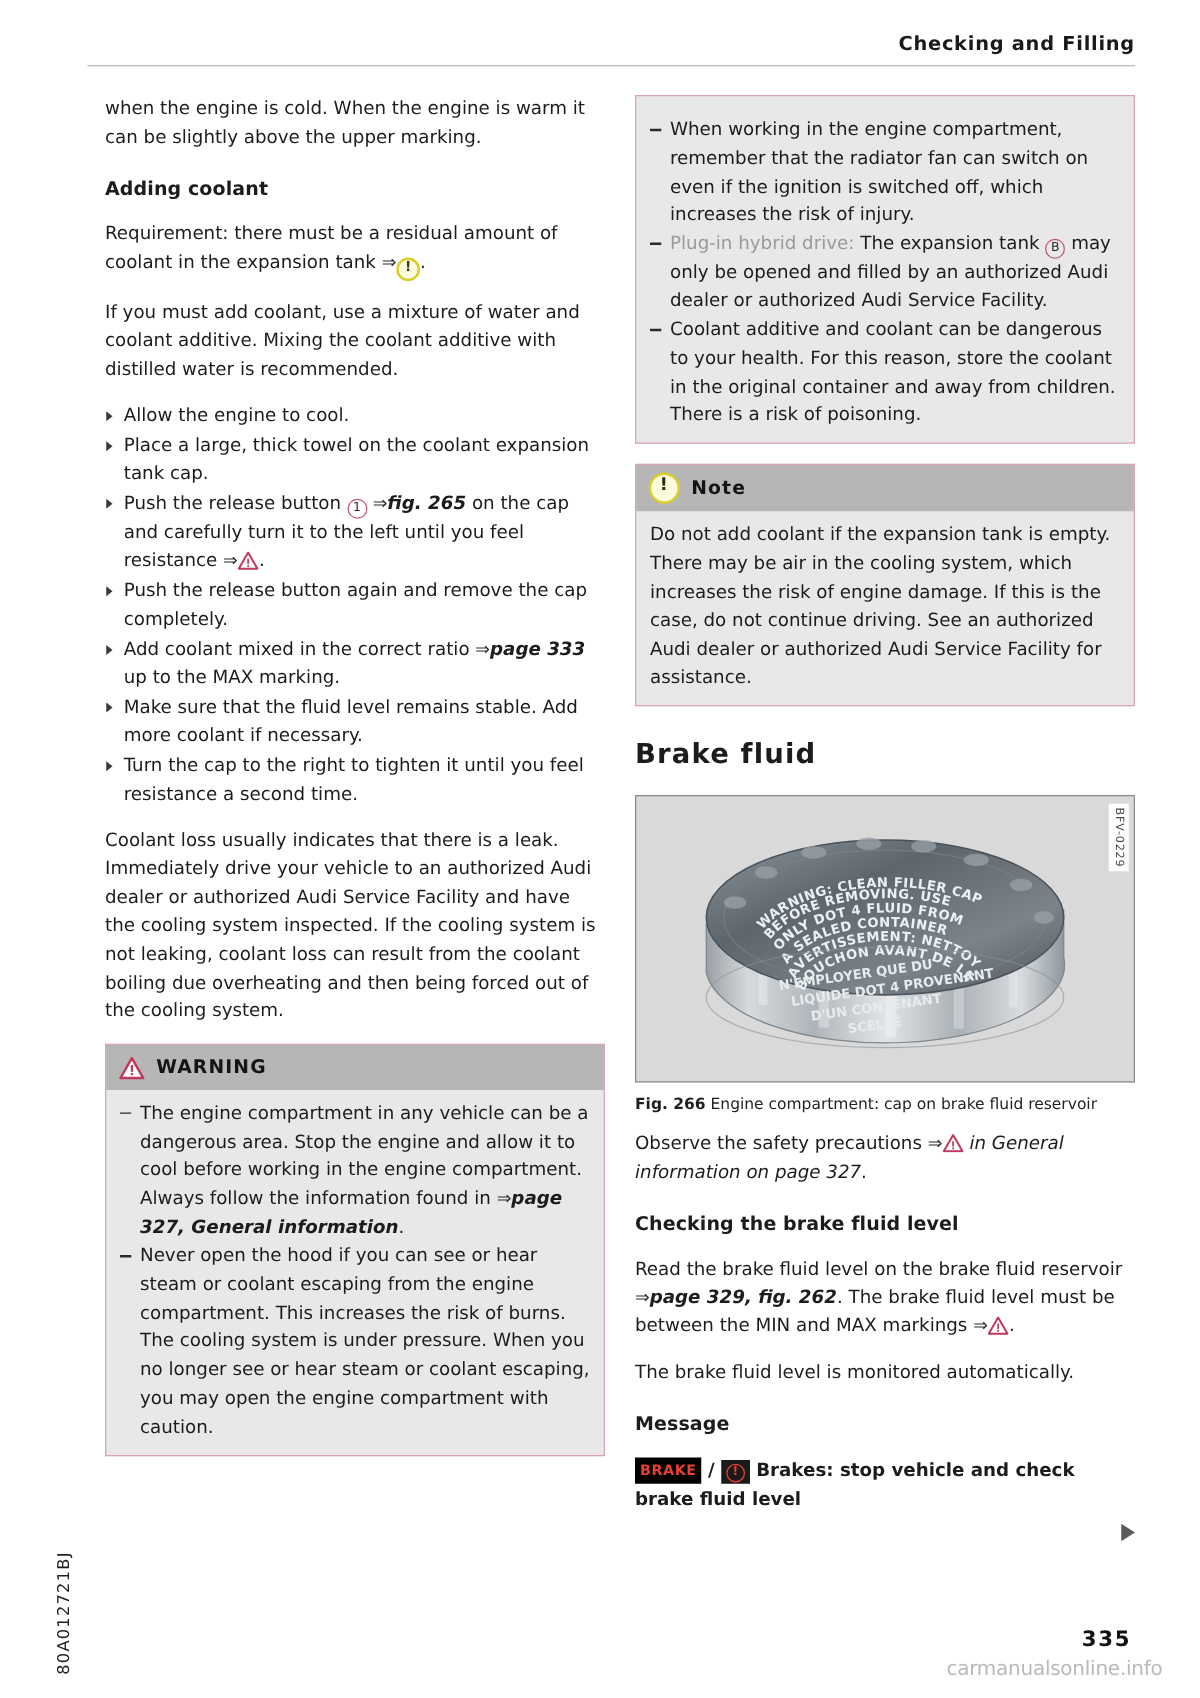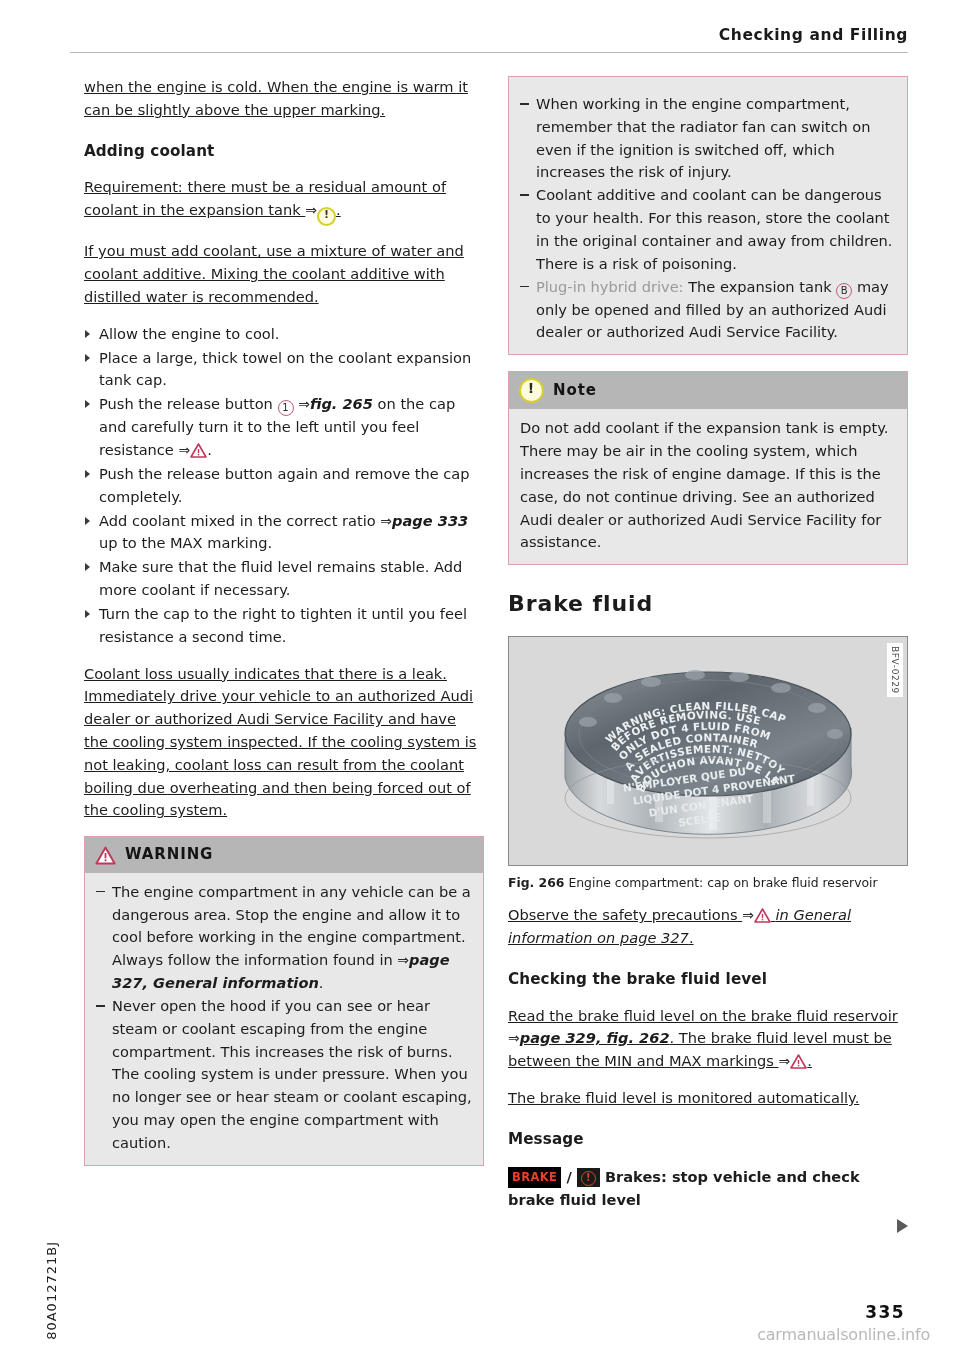--- a/index.html
+++ b/index.html
@@ -47,21 +47,20 @@
     width: 400px;
     font-size: 14.6px;
     line-height: 1.565;
   }
   .col-left  { left: 84px; }
   .col-right { left: 508px; }
 
   p.body {
     margin: 0 0 14px 0;
     color: #1d1d1d;
-    text-decoration: underline;
   }
 
   h3.sub {
     margin: 18px 0 13px 0;
     font-size: 15.2px;
     font-weight: bold;
     letter-spacing: 0.1px;
   }
   h2.section {
     margin: 22px 0 14px 0;
@@ -349,22 +348,22 @@
   </div>
 
 </div>
 
 <div class="col col-right">
 
   <div class="box" style="margin-top:0">
     <div class="box-body no-head">
       <ul class="dashes">
         <li><span class="dash"></span><span>When working in the engine compartment, remember that the radiator fan can switch on even if the ignition is switched off, which increases the risk of injury.</span></li>
+        <li><span class="dash"></span><span class="grey">Plug-in hybrid drive:</span><span> The expansion tank </span><span class="circ-num">B</span><span> may only be opened and filled by an authorized Audi dealer or authorized Audi Service Facility.</span></li>
         <li><span class="dash"></span><span>Coolant additive and coolant can be dangerous to your health. For this reason, store the coolant in the original container and away from children. There is a risk of poisoning.</span></li>
-        <li><span class="dash"></span><span class="grey">Plug-in hybrid drive:</span><span> The expansion tank </span><span class="circ-num">B</span><span> may only be opened and filled by an authorized Audi dealer or authorized Audi Service Facility.</span></li>
       </ul>
     </div>
   </div>
 
   <div class="box">
     <div class="box-head">
       <span style="display:inline-block;width:21px;height:21px;border:2.4px solid #d8cf2a;background:#fdfcdf;border-radius:50%;color:#2a2a14;font-size:14px;line-height:17px;text-align:center;font-weight:bold;">!</span>
       <span>Note</span>
     </div>
     <div class="box-body">

